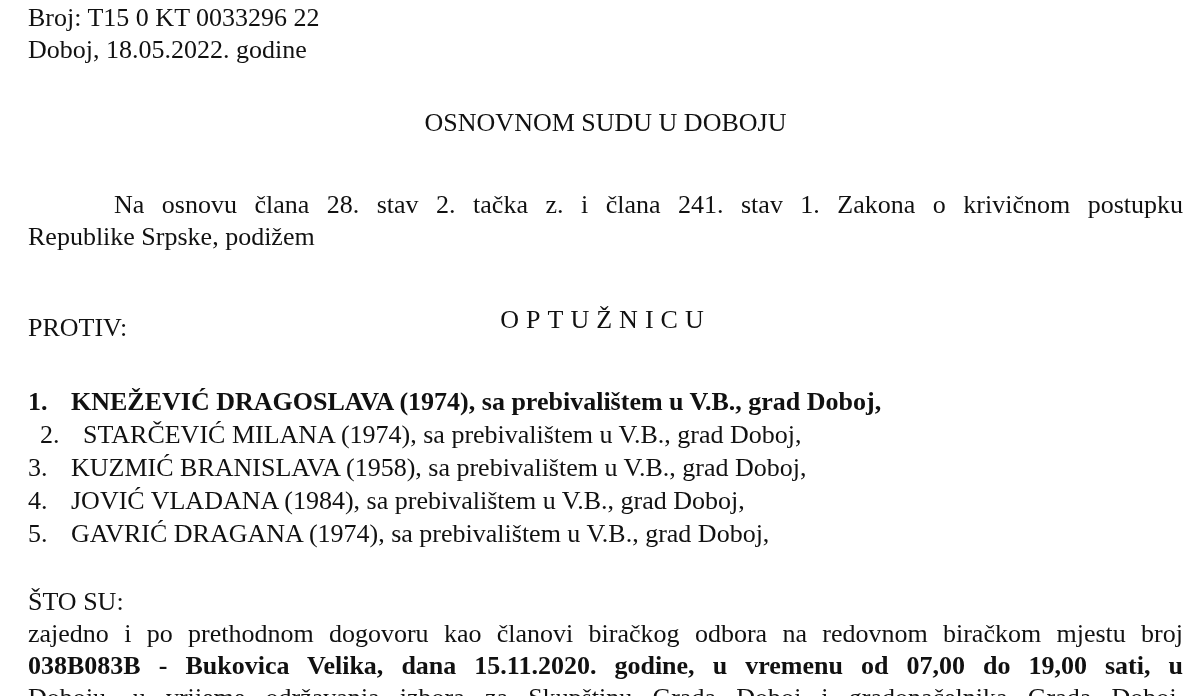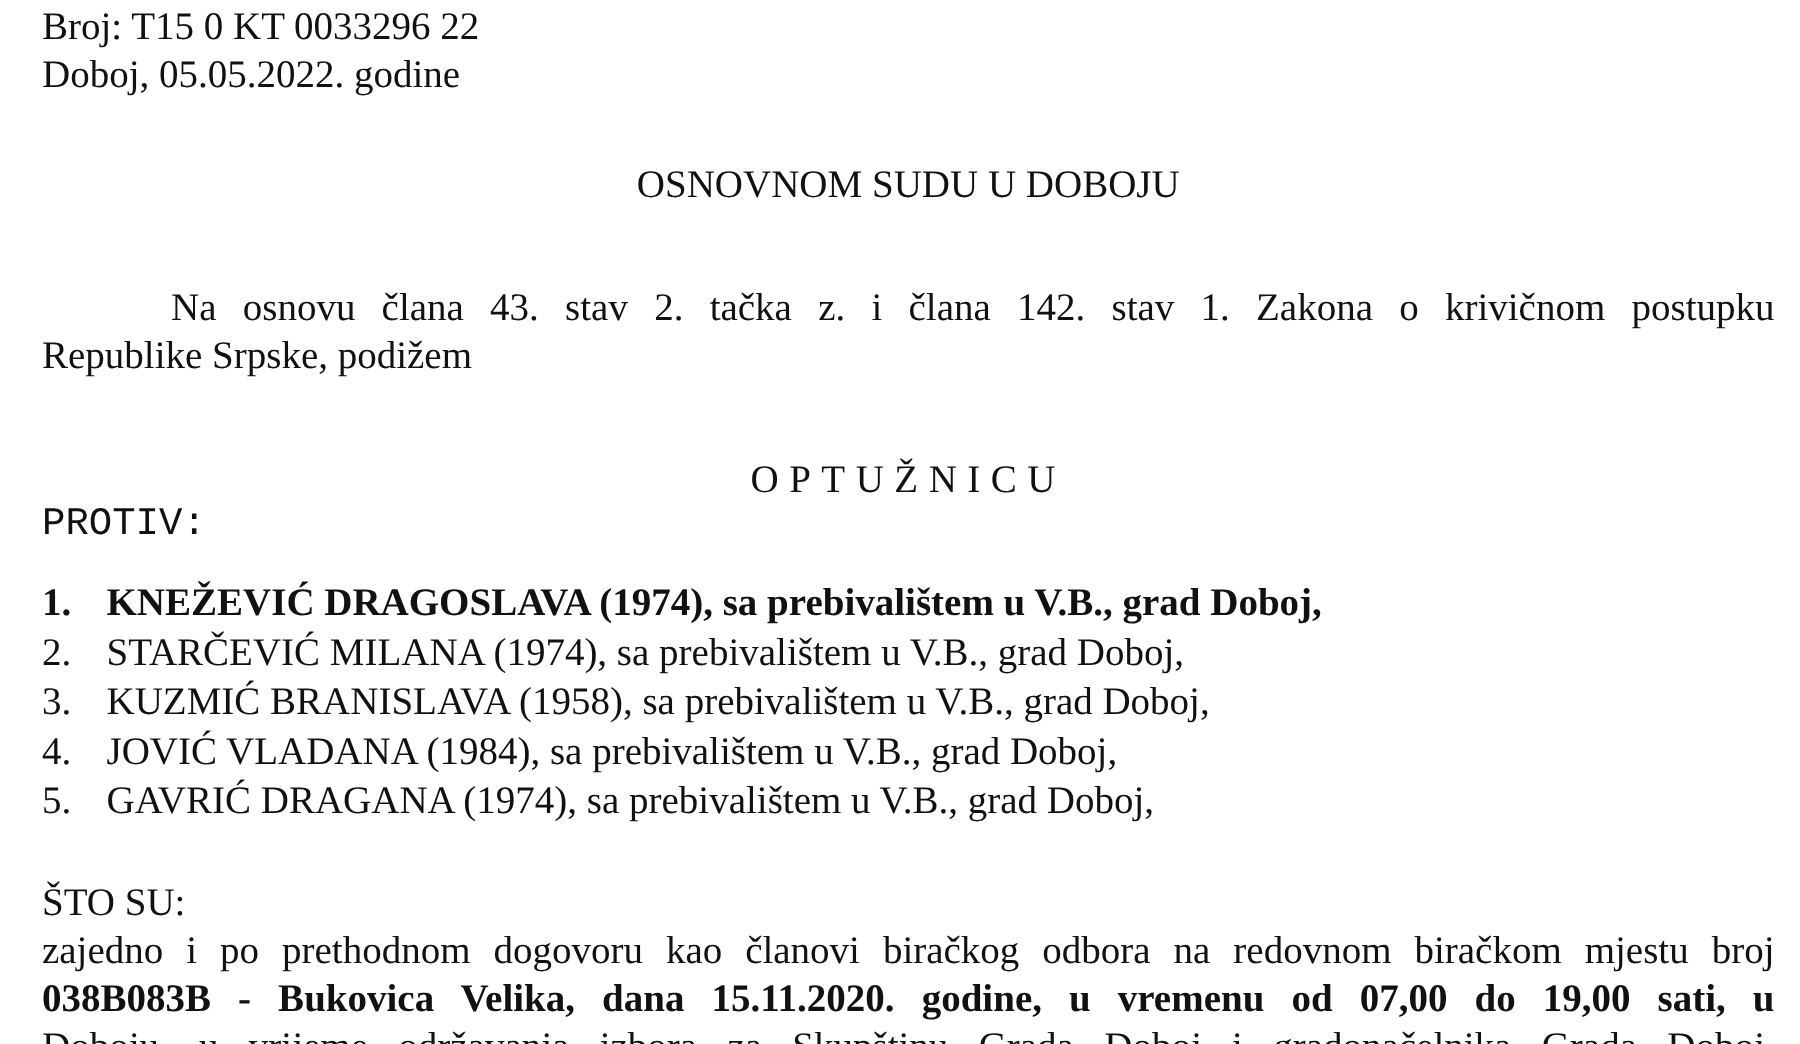--- a/index.html
+++ b/index.html
@@ -50,34 +50,34 @@
       display: inline-block;
       width: 43px;
     }
   </style>
 </head>
 <body>
 
 <div class="page">
 
   <div class="line" style="top:2px;">Broj: T15 0 KT 0033296 22</div>
-  <div class="line" style="top:34px;">Doboj, 05.05.2022. godine</div>
+  <div class="line" style="top:34px;">Doboj, 18.05.2022. godine</div>
 
   <div class="line center" style="top:107px;">OSNOVNOM SUDU U DOBOJU</div>
 
-  <div class="line justify indent" style="top:189px;">Na osnovu člana 43. stav 2. tačka z.  i člana 142. stav 1. Zakona o krivičnom postupku</div>
+  <div class="line justify indent" style="top:189px;">Na osnovu člana 28. stav 2. tačka z.  i člana 241. stav 1. Zakona o krivičnom postupku</div>
   <div class="line" style="top:221px;">Republike Srpske, podižem</div>
 
   <div class="line center spaced" style="top:304px;">OPTUŽNICU</div>
-  <div class="line" style="top:333px;font-family:Liberation Mono, monospace;">PROTIV:</div>
+  <div class="line" style="top:312px;">PROTIV:</div>
 
   <div class="line list-item" style="top:386px;font-weight:bold;">
     <span class="num">1.</span><span>KNEŽEVIĆ DRAGOSLAVA (1974), sa prebivalištem u V.B., grad Doboj,</span>
   </div>
-  <div class="line list-item" style="top:419px;">
+  <div class="line list-item" style="top:419px;margin-left:12px;">
     <span class="num">2.</span><span>STARČEVIĆ MILANA (1974), sa prebivalištem u V.B., grad Doboj,</span>
   </div>
   <div class="line list-item" style="top:452px;">
     <span class="num">3.</span><span>KUZMIĆ BRANISLAVA (1958), sa prebivalištem u V.B., grad Doboj,</span>
   </div>
   <div class="line list-item" style="top:485px;">
     <span class="num">4.</span><span>JOVIĆ VLADANA (1984), sa prebivalištem u V.B., grad Doboj,</span>
   </div>
   <div class="line list-item" style="top:518px;">
     <span class="num">5.</span><span>GAVRIĆ DRAGANA (1974), sa prebivalištem u V.B., grad Doboj,</span>

